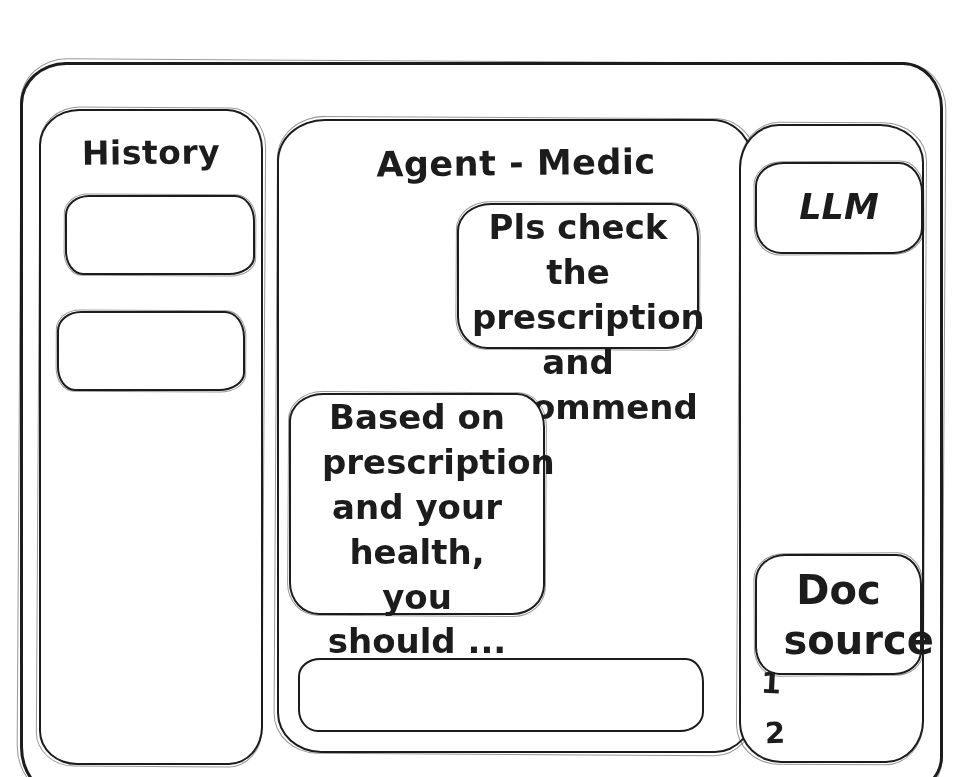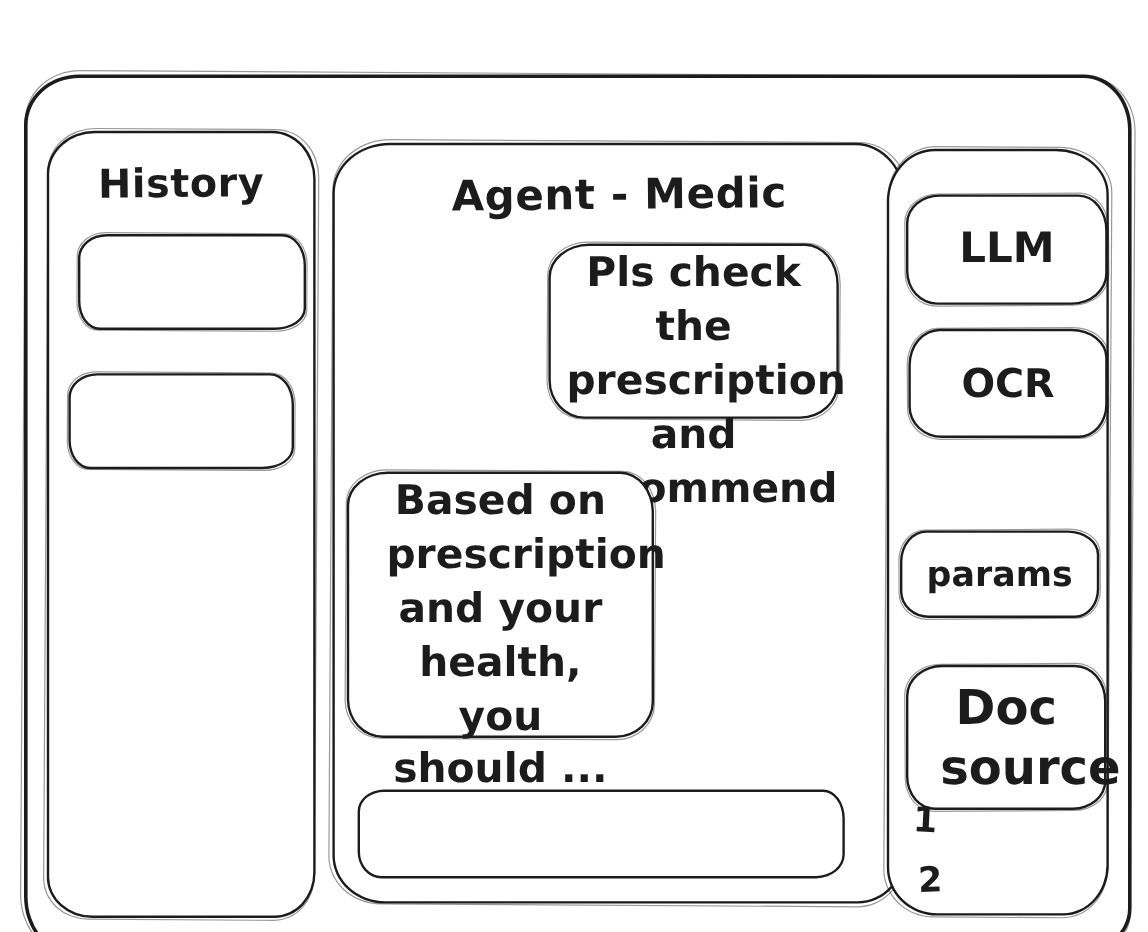--- a/index.html
+++ b/index.html
@@ -100,21 +100,21 @@
   }
   .tool-btn::after{
     content:"";
     position:absolute;
     inset:-3px;
     border:1.4px solid rgba(28,28,28,.45);
     border-radius:inherit;
     transform:rotate(-.4deg) scale(1.004);
     pointer-events:none;
   }
-  .tool-btn.llm{left:14px;top:36px;width:168px;height:92px;font-size:35px;
+  .tool-btn.llm{left:14px;top:36px;width:168px;height:92px;font-size:35px;font-style:italic;
     border-radius:28px 24px 30px 26px / 24px 30px 26px 28px;}
   .tool-btn.ocr{left:16px;top:148px;width:166px;height:91px;font-size:33px;
     border-radius:26px 30px 24px 28px / 30px 24px 28px 26px;}
   .tool-btn.params{left:9px;top:316px;width:166px;height:73px;font-size:29px;font-weight:600;
     border-radius:22px 26px 20px 24px / 26px 20px 24px 22px;}
   .tool-btn.docsource{left:14px;top:428px;width:167px;height:121px;font-size:40px;font-weight:600;
     border-radius:30px 26px 28px 24px / 26px 30px 24px 28px;}
   .tool-btn.docsource .btn-label{width:110px;}
   .doc-num{
     position:absolute;
@@ -144,22 +144,20 @@
 
     <div class="sk bubble agent">
       <span class="bubble-text">Based on prescription and your health, you should ...</span>
     </div>
 
     <input class="sk chat-input" type="text" value="" style="">
   </main>
 
   <aside class="sk right-panel">
     <button class="tool-btn llm">LLM</button>
-    <button class="tool-btn ocr">OCR</button>
-    <button class="tool-btn params">params</button>
     <button class="tool-btn docsource">
       <span class="btn-label">Doc source</span>
     </button>
     <div class="doc-num n1">1</div>
     <div class="doc-num n2">2</div>
   </aside>
 
 </div>
 
 </body></html>

